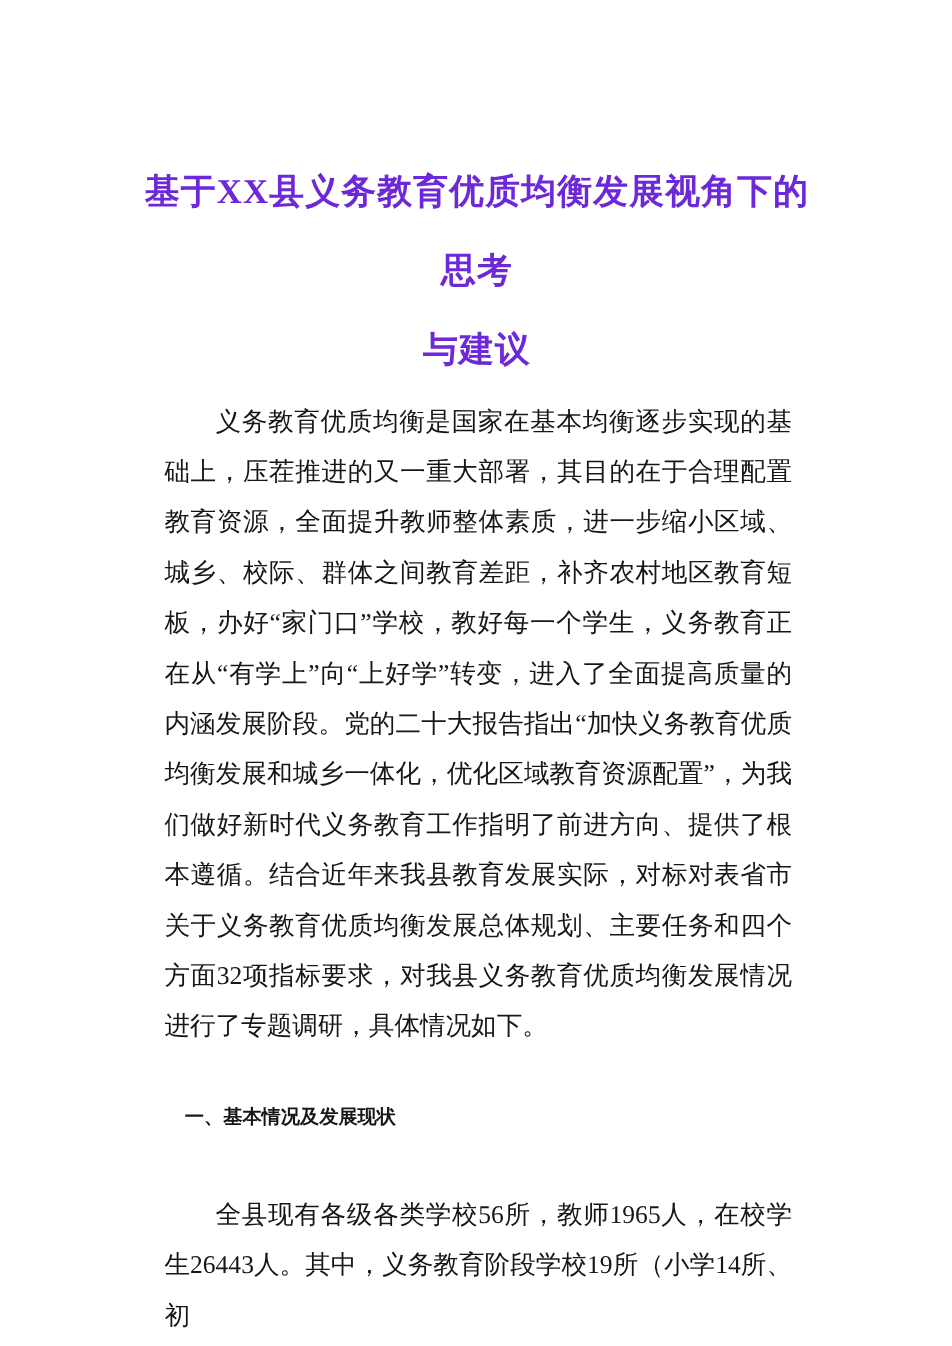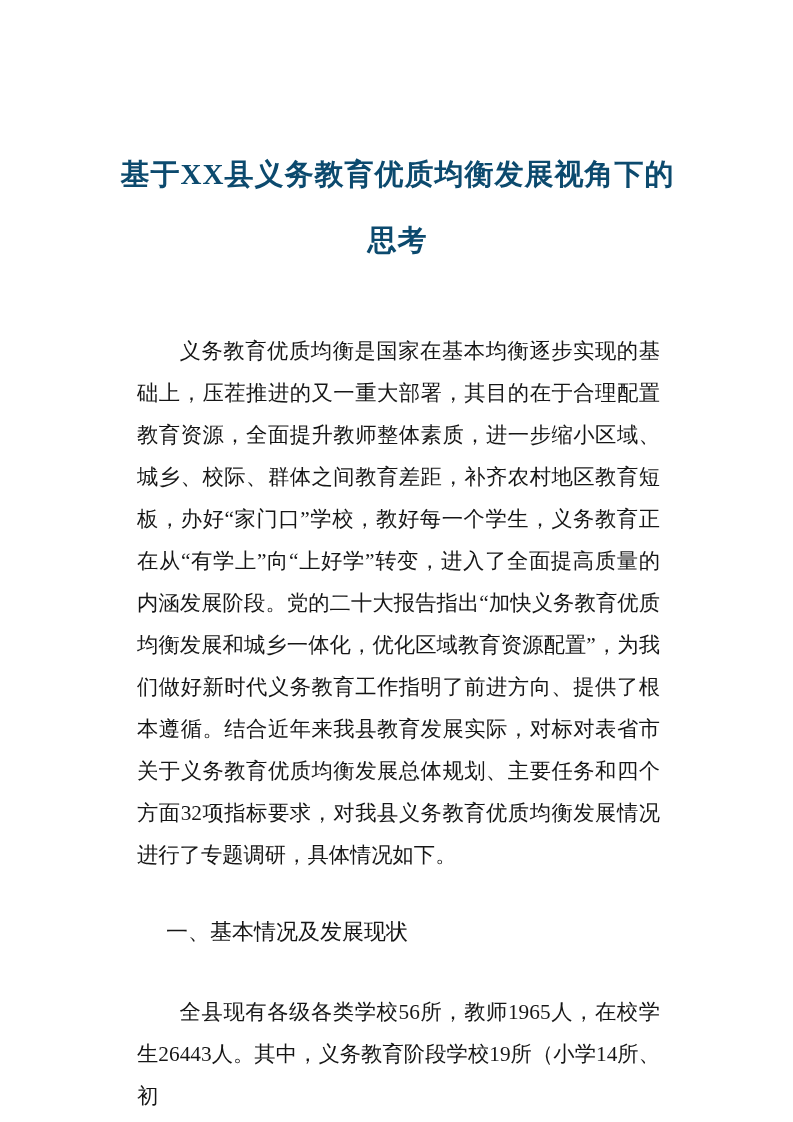--- a/index.html
+++ b/index.html
@@ -11,28 +11,28 @@
     position: relative;
     width: 793px;
     height: 1122px;
     background: #ffffff;
     overflow: hidden;
     font-family: "Liberation Serif", "DejaVu Serif", serif;
     color: #161616;
   }
   .doc-title {
     position: absolute;
-    top: 122px;
+    top: 108px;
     left: 120px;
     right: 118px;
     text-align: center;
     font-size: 29px;
     line-height: 66px;
     font-weight: bold;
-    color: #0c4a6e;
+    color: #6d28d9;
     letter-spacing: 1px;
   }
   .doc-title .title-line {
     display: block;
   }
   .doc-body {
     position: absolute;
     top: 315px;
     left: 122px;
     right: 118px;
@@ -42,32 +42,33 @@
     text-justify: inter-character;
   }
   .doc-body p {
     margin: 15px;
     text-indent: 2em;
   }
   .doc-body .section-heading {
     margin-top: 35px;
     margin-bottom: 38px;
     text-indent: 2em;
-    font-weight: normal;
-    font-size: 22px;
+    font-weight: bold;
+    font-size: 16px;
     line-height: 42px;
   }
 </style>
 </head>
 <body>
 
 <div class="page">
 
   <h1 class="doc-title">
     <span class="title-line">基于XX县义务教育优质均衡发展视角下的思考</span>
+    <span class="title-line">与建议</span>
   </h1>
 
   <div class="doc-body">
     <p>义务教育优质均衡是国家在基本均衡逐步实现的基础上，压茬推进的又一重大部署，其目的在于合理配置教育资源，全面提升教师整体素质，进一步缩小区域、城乡、校际、群体之间教育差距，补齐农村地区教育短板，办好“家门口”学校，教好每一个学生，义务教育正在从“有学上”向“上好学”转变，进入了全面提高质量的内涵发展阶段。党的二十大报告指出“加快义务教育优质均衡发展和城乡一体化，优化区域教育资源配置”，为我们做好新时代义务教育工作指明了前进方向、提供了根本遵循。结合近年来我县教育发展实际，对标对表省市关于义务教育优质均衡发展总体规划、主要任务和四个方面32项指标要求，对我县义务教育优质均衡发展情况进行了专题调研，具体情况如下。</p>
 
     <h2 class="section-heading">一、基本情况及发展现状</h2>
 
     <p>全县现有各级各类学校56所，教师1965人，在校学生26443人。其中，义务教育阶段学校19所（小学14所、初</p>
   </div>
 

